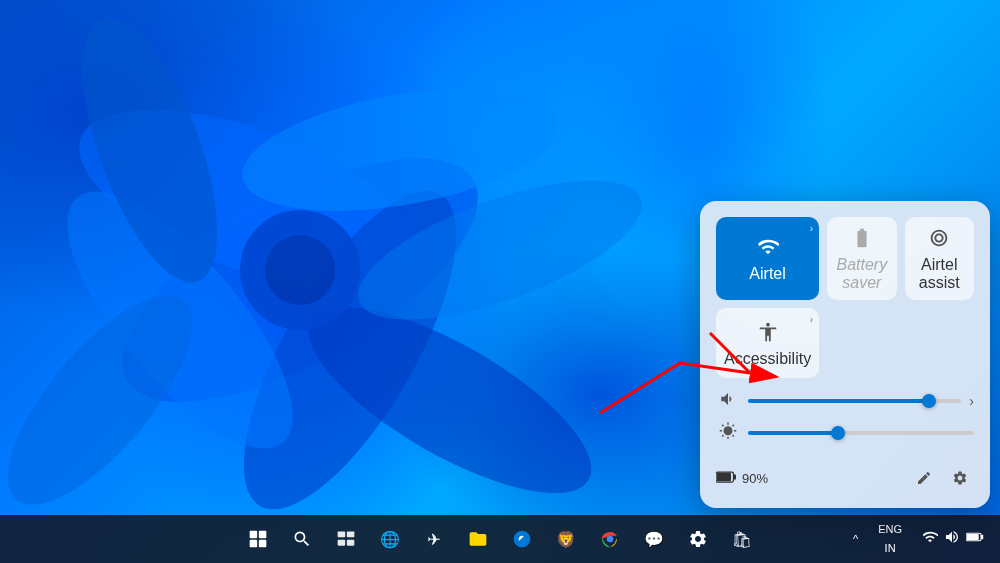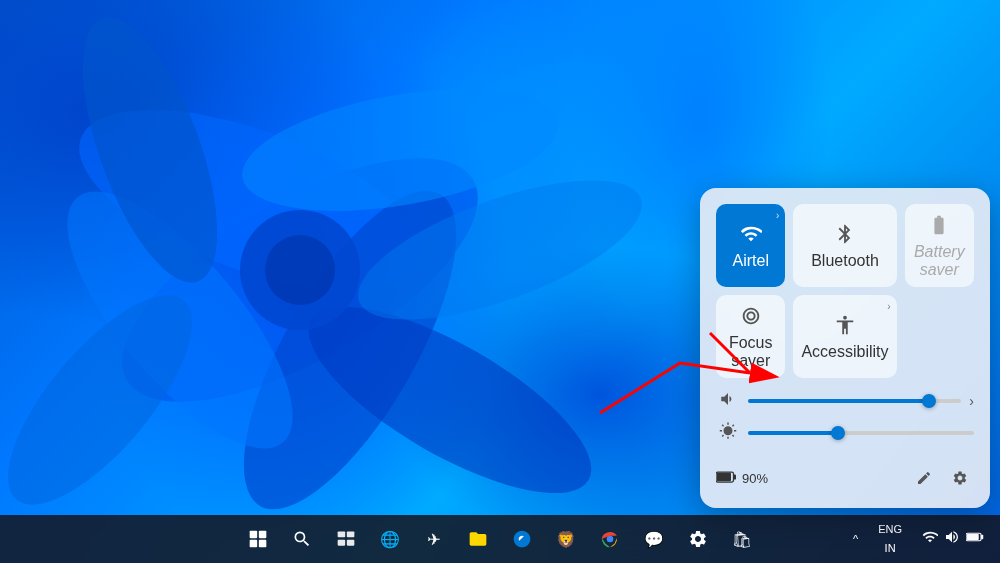--- a/index.html
+++ b/index.html
@@ -306,47 +306,39 @@
       <div class="qs-tile active">
         <span class="qs-chevron">›</span>
         <span class="qs-tile-icon">
           <svg width="22" height="22" viewBox="0 0 24 24" fill="white">
             <path d="M1 9l2 2c5.523-5.523 14.477-5.523 20 0l2-2C18.629 2.629 5.371 2.629 1 9zm8 8l3 3 3-3c-1.657-1.656-4.343-1.656-6 0zm-4-4l2 2c2.762-2.762 7.238-2.762 10 0l2-2C15.143 9.143 8.857 9.143 5 13z"></path>
           </svg>
         </span>
         <span class="qs-label">Airtel</span>
       </div>
 
-      <div class="qs-tile">
-        <span class="qs-tile-icon">
-          <svg width="22" height="22" viewBox="0 0 24 24" fill="#555">
-            <path d="M17.71 7.71L12 2h-1v7.59L6.41 5 5 6.41 10.59 12 5 17.59 6.41 19 11 14.41V22h1l5.71-5.71-4.3-4.29 4.3-4.29zM13 5.83l1.88 1.88L13 9.59V5.83zm1.88 10.46L13 18.17v-3.76l1.88 1.88z"></path>
-          </svg>
-        </span>
-        <span class="qs-label">Bluetooth</span>
-      </div>
 
 
       <div class="qs-tile disabled-tile">
         <span class="qs-tile-icon">
           <svg width="22" height="22" viewBox="0 0 24 24" fill="#aaa">
             <path d="M15.67 4H14V2h-4v2H8.33C7.6 4 7 4.6 7 5.33v15.33C7 21.4 7.6 22 8.33 22h7.33c.74 0 1.34-.6 1.34-1.33V5.33C17 4.6 16.4 4 15.67 4z"></path>
           </svg>
         </span>
         <span class="qs-label">Battery saver</span>
       </div>
 
       <div class="qs-tile">
         <span class="qs-tile-icon">
           <svg width="22" height="22" viewBox="0 0 24 24" fill="#555">
             <path d="M12 3c-4.97 0-9 4.03-9 9s4.03 9 9 9 9-4.03 9-9-4.03-9-9-9zm0 16c-3.86 0-7-3.14-7-7s3.14-7 7-7 7 3.14 7 7-3.14 7-7 7z"></path>
             <path d="M12 7c-2.76 0-5 2.24-5 5s2.24 5 5 5 5-2.24 5-5-2.24-5-5-5zm0 8c-1.65 0-3-1.35-3-3s1.35-3 3-3 3 1.35 3 3-1.35 3-3 3z"></path>
           </svg>
         </span>
-        <span class="qs-label">Focus saver</span>
+        <span class="qs-label">Airtel assist</span>
       </div>
 
       <div class="qs-tile">
         <span class="qs-chevron">›</span>
         <span class="qs-tile-icon">
           <svg width="22" height="22" viewBox="0 0 24 24" fill="#555">
             <path d="M12 2c1.1 0 2 .9 2 2s-.9 2-2 2-2-.9-2-2 .9-2 2-2zm9 7h-6v13h-2v-6h-2v6H9V9H3V7h18v2z"></path>
           </svg>
         </span>
         <span class="qs-label">Accessibility</span>

